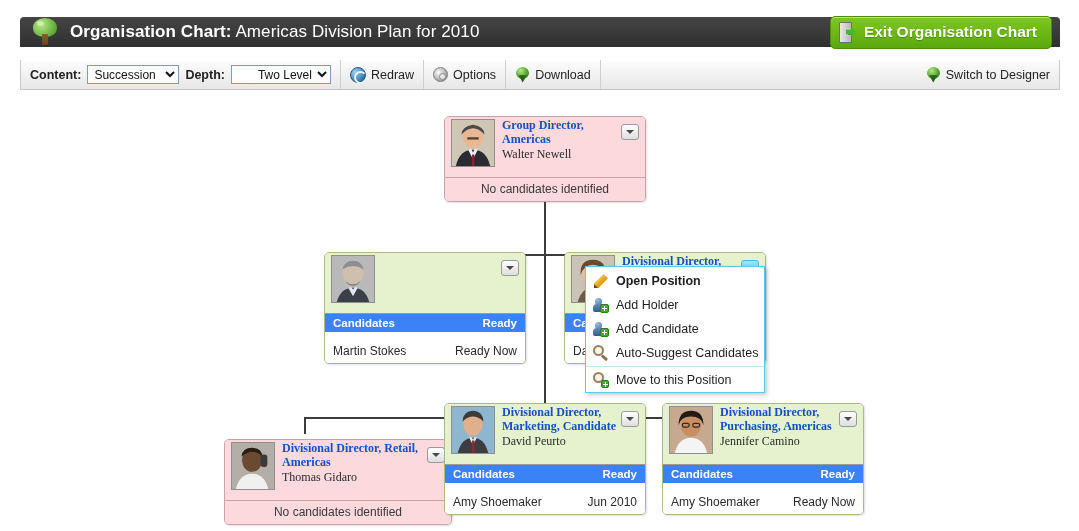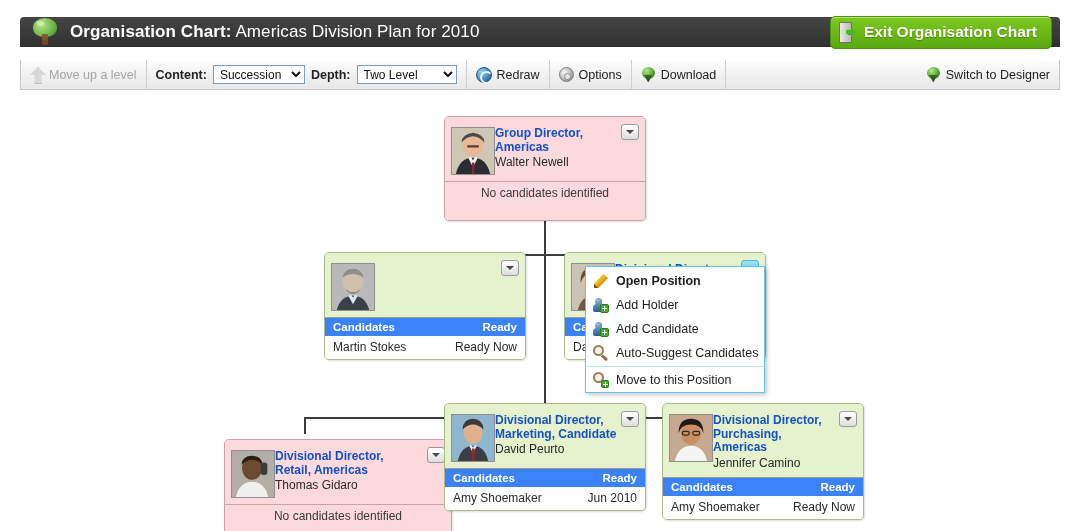--- a/index.html
+++ b/index.html
@@ -158,21 +158,21 @@
   select.tb-select {
     font-family: "Liberation Sans", sans-serif;
     font-size: 12px;
     height: 19px;
     border: 1px solid #7f9db9;
     background: #ffffff;
     padding: 0 2px;
     color: #111;
   }
   select.tb-select.wide { width: 92px; }
-  select.tb-select.wide2 { width: 100px; }
+  select.tb-select.wide2 { width: 100px; text-align: right; }
 
   
   .canvas {
     position: absolute;
     left: 0; top: 92px;
     width: 1079px; height: 439px;
     background: #ffffff;
   }
 
   
@@ -185,23 +185,25 @@
     position: absolute;
     width: 200px;
     border: 1px solid #9a9a9a;
     border-radius: 5px;
     background: #ffffff;
     box-shadow: 1px 1px 2px rgba(0,0,0,.13);
     overflow: hidden;
   }
   .node-head {
     display: flex;
-    padding: 10px 6px 6px 6px;
+    padding: 2px 6px 6px 6px;
+    gap: 7px;
     position: relative;
     min-height: 60px;
+    font-family: Liberation Serif, serif;
   }
   .node.pink .node-head { background: #fbd9dd; }
   .node.green .node-head { background: #e5f2cd; }
   .node.pink { border-color: #c9a3a8; }
   .node.green { border-color: #a8bb86; }
 
   .avatar {
     width: 44px; height: 48px;
     flex: 0 0 44px;
     border: 1px solid #8f8f8f;
@@ -254,29 +256,29 @@
     font-weight: bold;
     font-size: 11.5px;
     padding: 3px 8px;
     border-top: 1px solid #9a9a9a;
   }
   .cand-row {
     display: flex; justify-content: space-between;
     background: #ffffff;
     color: #2a2a2a;
     font-size: 12px;
-    padding: 4px 8px 5px;
+    padding: 12px 8px 5px;
   }
   .nocand {
     background: #fbd9dd;
     border-top: 1px solid #c9a3a8;
     text-align: center;
     color: #3a3a3a;
     font-size: 12px;
-    padding: 4px 6px 20px;
+    padding: 4px 6px 5px;
   }
 
   
   .ctxmenu {
     position: absolute;
     width: 180px;
     background: #ffffff;
     border: 1px solid #5fc9ec;
     box-shadow: 2px 2px 4px rgba(0,0,0,.22);
     padding: 2px 0 0 0;
@@ -359,26 +361,20 @@
         <span class="door"></span>
           <span class="knob"></span>
           <span class="arrow"></span>
       </span>
       <span>Exit Organisation Chart</span>
     </div>
   </div>
 
   <div class="toolbar">
 
-    <div class="tb-group">
-      <div class="tb-item disabled">
-        <span class="icon-upArrow"></span>
-        <span>Move up a level</span>
-      </div>
-    </div>
 
     <div class="tb-group">
       <span class="tb-label-strong">Content:</span>
       <select class="tb-select wide">
         <option>Succession</option>
       </select>
       <span class="tb-label-strong">Depth:</span>
       <select class="tb-select wide2">
         <option>Two Level</option>
       </select>

